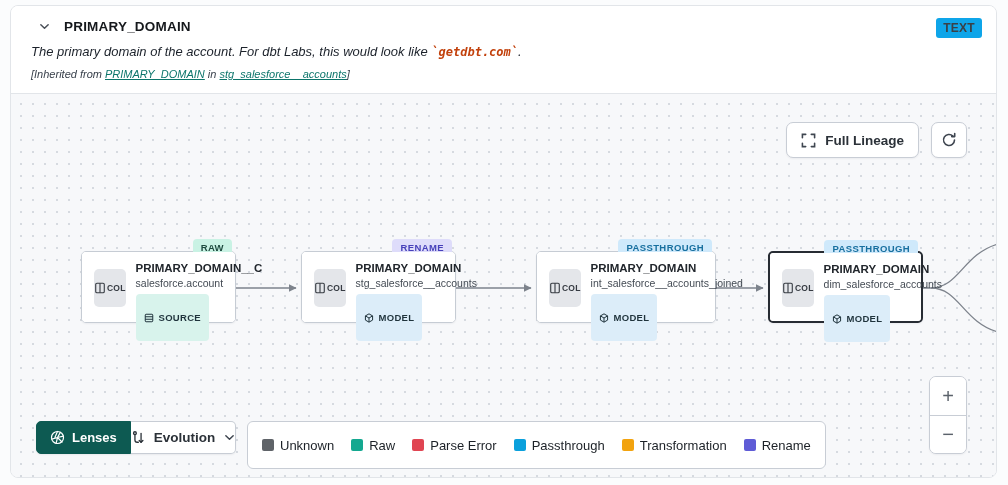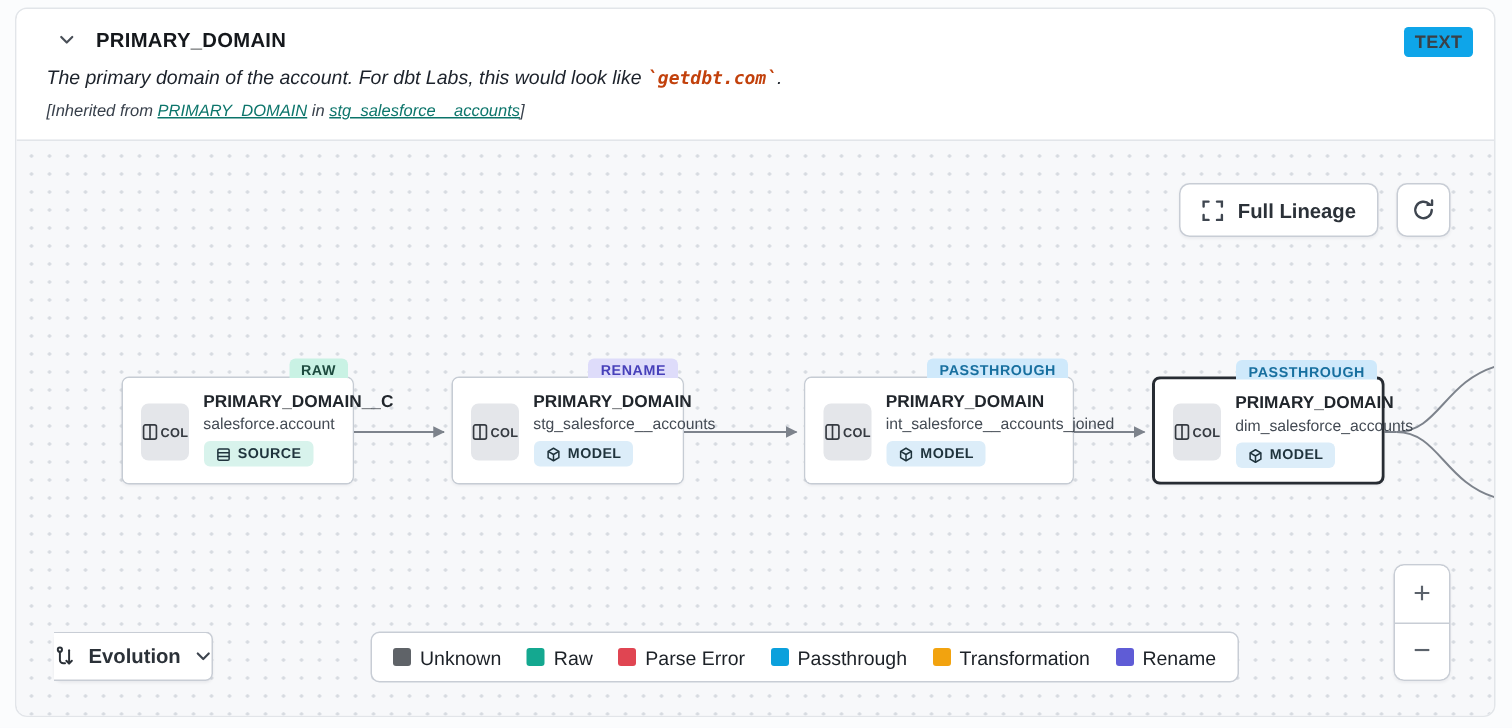--- a/index.html
+++ b/index.html
@@ -62,39 +62,39 @@
     display:flex; flex-direction:row; align-items:center; justify-content:center; gap:1px;
     color:#363b42;
   }
   .col-chip .lbl { font-size:8.5px; font-weight:700; letter-spacing:.2px; }
   .node-text { display:flex; flex-direction:column; }
   .node-title { font-size:11.5px; font-weight:700; color:#21262c; white-space:nowrap; }
   .node-sub { font-size:10.5px; color:#444b54; margin-top:3px; white-space:nowrap; }
   .type-chip {
     display:inline-flex; align-items:center; gap:5px; align-self:flex-start;
     margin-top:5px; font-size:9.5px; font-weight:700; letter-spacing:.3px;
-    padding:3px 8px; border-radius:4px; color:#1f333c;
+    padding:18px 8px; border-radius:4px; color:#1f333c;
   }
   .type-chip.source { background:#d8f3ec; }
   .type-chip.model { background:#dcedf9; }
 
   
   .lens-group { position:absolute; left:25px; top:327px; display:flex; height:33px; border-radius:5px; box-shadow:0 1px 2px rgba(20,24,31,.06); }
   .lenses-btn {
     display:flex; align-items:center; gap:7px; background:#0d5a52; color:#fff;
     font-size:13px; font-weight:700; padding:0 13px; border-radius:5px 0 0 5px;
     border:1px solid #0d5a52; cursor:pointer;
   }
   .lens-select {
     display:flex; align-items:center; gap:9px; background:#fff; border:1px solid #c8cdd5;
     border-left:none; border-radius:0 5px 5px 0; padding:0 0; font-size:13.5px;
     color:#2b3138; font-weight:600; cursor:pointer;
   }
   .legend {
-    position:absolute; left:236px; top:327px; height:34px; display:flex; align-items:center;
+    position:absolute; left:236px; top:327px; height:48px; display:flex; align-items:center;
     gap:17px; background:#fff; border:1px solid #c8cdd5; border-radius:6px; padding:0 14px;
   }
   .legend-item { display:flex; align-items:center; gap:6px; font-size:13px; color:#1c2127; }
   .swatch { width:12px; height:12px; border-radius:2px; display:inline-block; }
 
   .zoom-stack {
     position:absolute; right:29px; top:282px; width:38px; background:#fff;
     border:1px solid #c8cdd5; border-radius:7px; overflow:hidden;
     box-shadow:0 1px 2px rgba(20,24,31,.05);
   }
@@ -253,20 +253,29 @@
                 <path d="M6 1l4.3 2.5v5L6 11 1.7 8.5v-5z"></path>
                 <path d="M1.7 3.5L6 6l4.3-2.5M6 6v5"></path>
               </svg>
             <span>MODEL</span>
           </span>
         </div>
       </div>
     </div>
 
     <div class="lens-group">
+      <button class="lenses-btn">
+        <span>
+          <svg width="15" height="15" viewBox="0 0 16 16" fill="none" stroke="#ffffff" stroke-width="1.3" stroke-linecap="round">
+            <circle cx="8" cy="8" r="6.4"></circle>
+            <path d="M8 1.6L5.2 8M11 2.5L8 8M14.2 6.5L8 8M12.8 12.8L8 8M6.5 14.2L8 8M2 9.8L8 8"></path>
+          </svg>
+        </span>
+        <span>Lenses</span>
+      </button>
       <div class="lens-select">
         <span>
           <svg width="14" height="15" viewBox="0 0 16 16" fill="none" stroke="#2b3138" stroke-width="1.5" stroke-linecap="round" stroke-linejoin="round">
             <circle cx="4.5" cy="3" r="1.6"></circle>
             <path d="M4.5 4.6v6.2a2.6 2.6 0 0 0 2.6 2.6h1.3"></path>
             <path d="M11.5 13.4V3.4"></path>
             <path d="M9.4 5.4l2.1-2.1 2.1 2.1" transform="rotate(180 11.5 8.4)"></path>
           </svg>
         </span>
         <span>Evolution</span>

